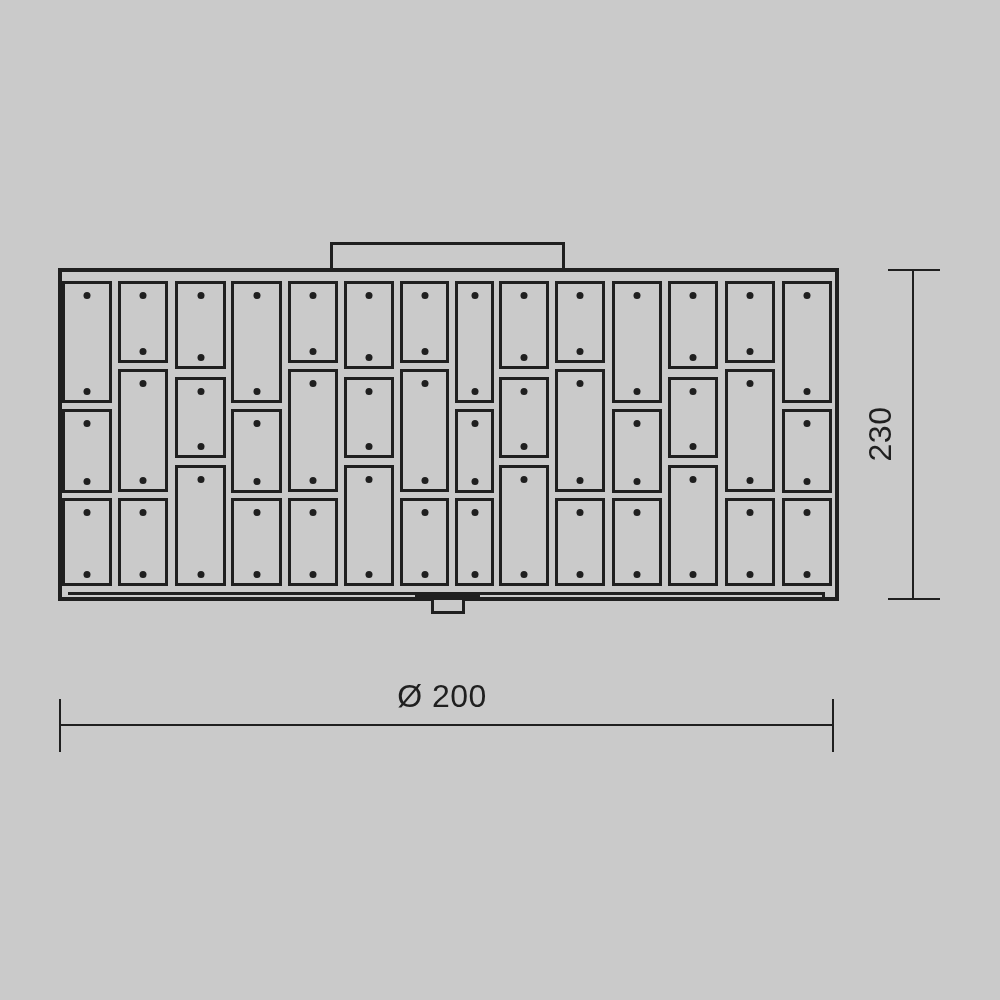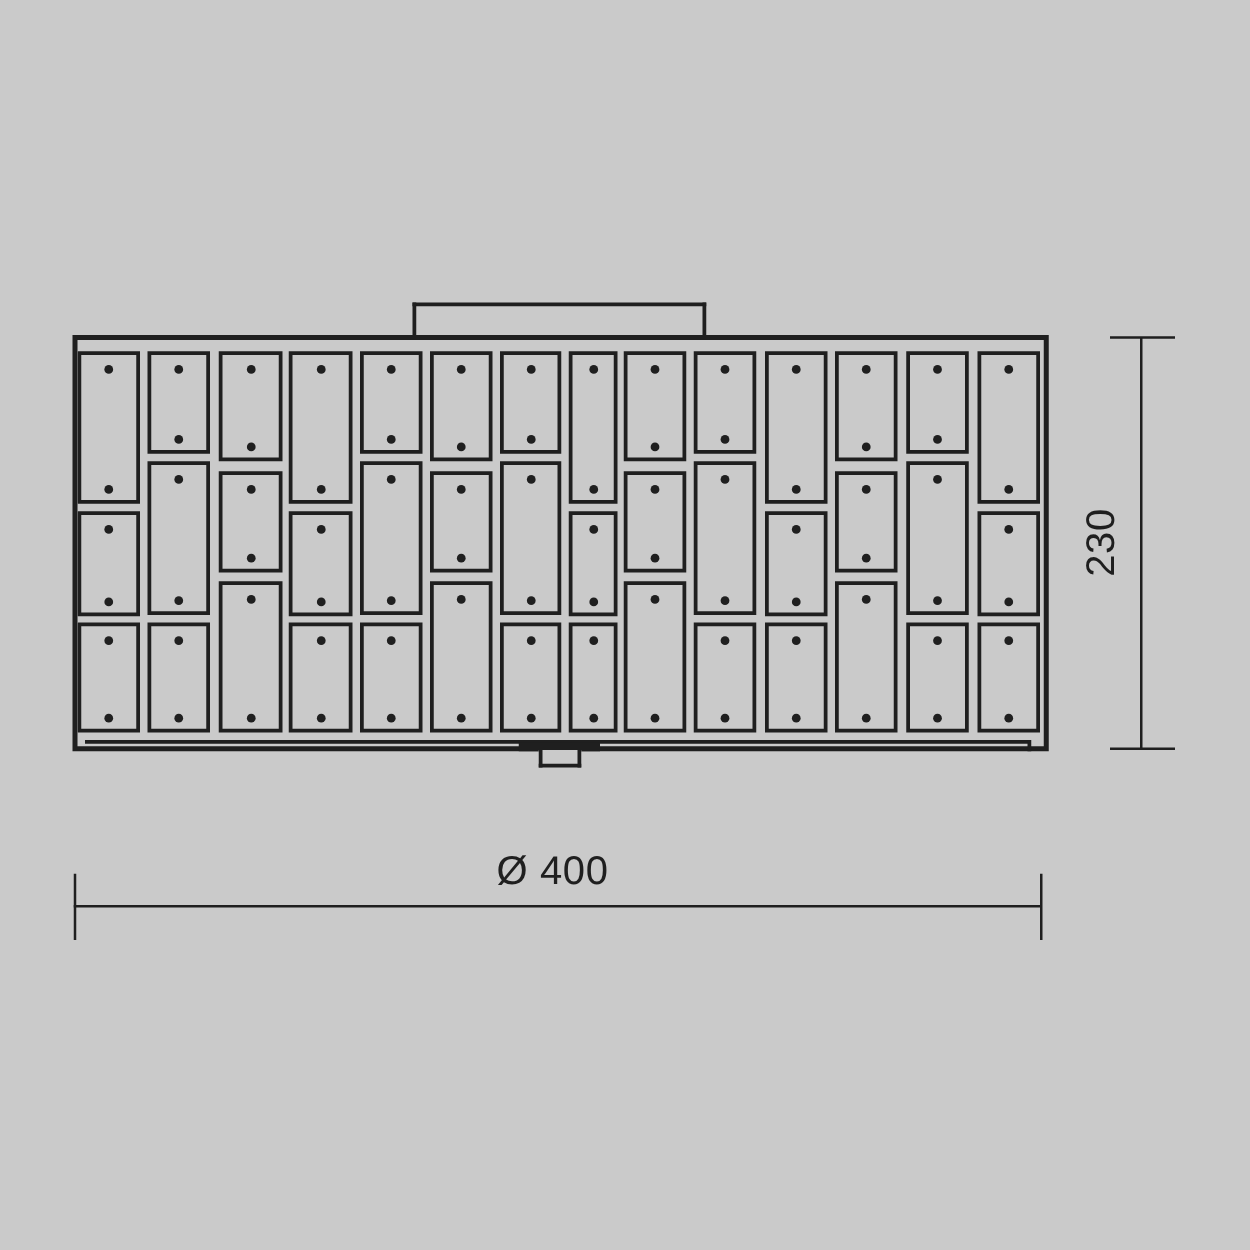--- a/index.html
+++ b/index.html
@@ -233,15 +233,15 @@
   <div class="abs bottom-nub"></div>
 
   <div class="abs dim dim-v-line"></div>
   <div class="abs dim dim-v-cap-top"></div>
   <div class="abs dim dim-v-cap-bottom"></div>
   <div class="abs dim-label dim-v-label">230</div>
 
   <div class="abs dim dim-h-line"></div>
   <div class="abs dim dim-h-cap-left"></div>
   <div class="abs dim dim-h-cap-right"></div>
-  <div class="abs dim-label dim-h-label">Ø 400</div>
+  <div class="abs dim-label dim-h-label">Ø 200</div>
 
 </div>
 
 </body></html>

